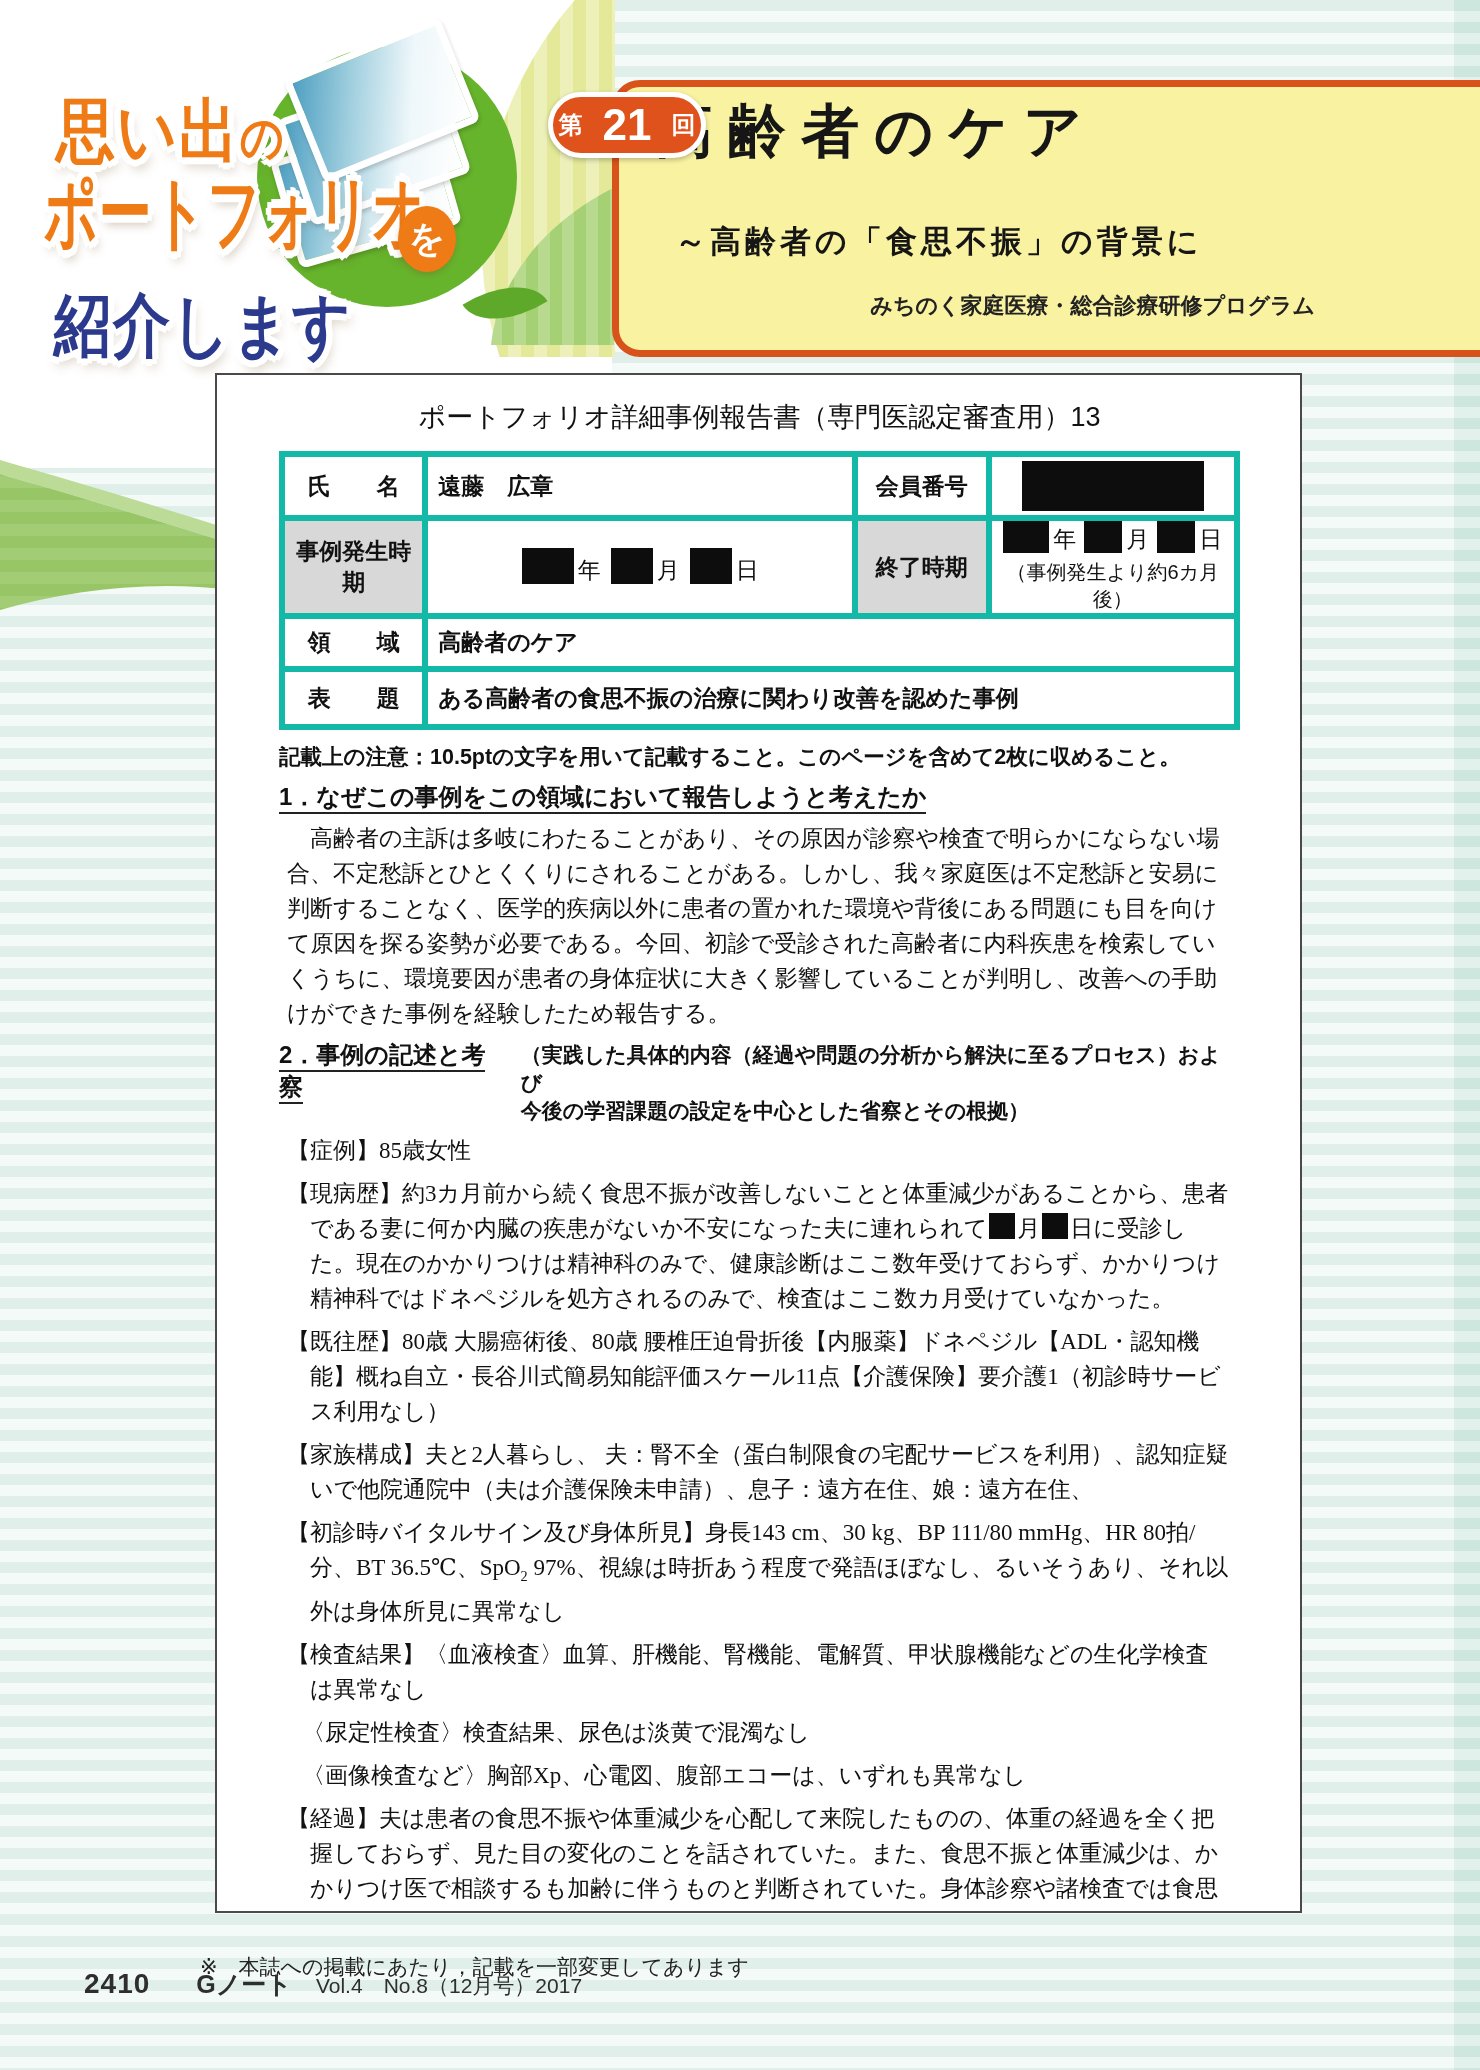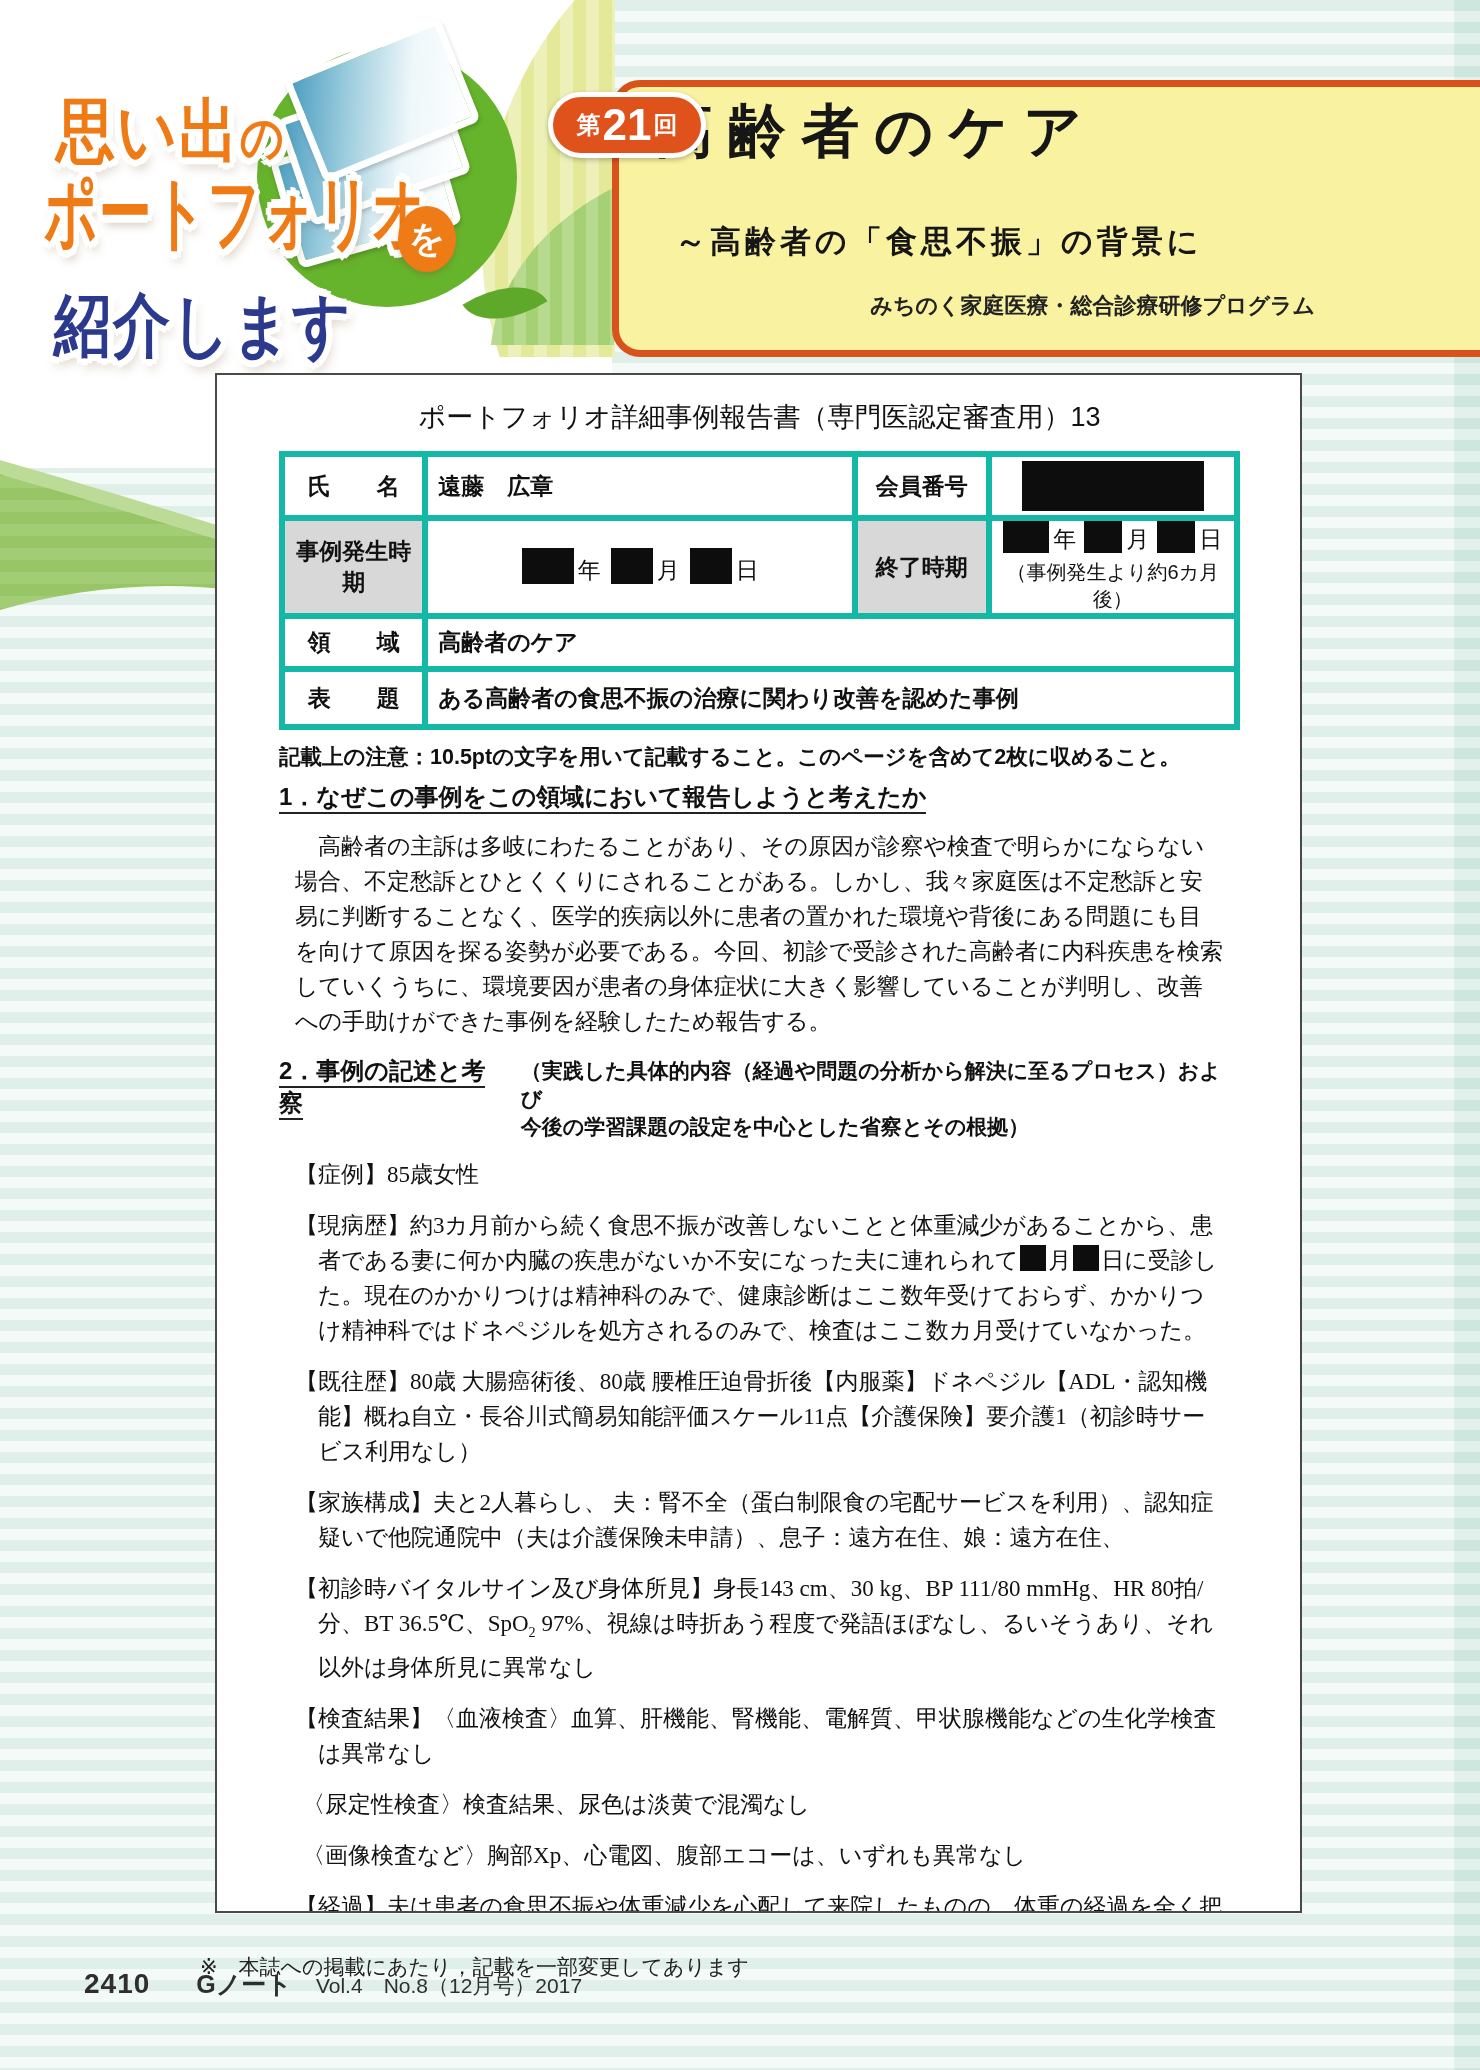--- a/index.html
+++ b/index.html
@@ -28,21 +28,21 @@
     letter-spacing:0.26em;color:#161616;}
   .subtitle{position:absolute;left:56px;top:134px;margin:0;font-size:31px;font-weight:800;
     letter-spacing:0.13em;color:#161616;}
   .program{position:absolute;right:190px;top:204px;margin:0;font-size:22px;font-weight:700;color:#222;}
   
   .badge{position:absolute;left:548px;top:92px;width:148px;height:56px;z-index:5;
     background:#e0521c;border:5px solid #fff;border-radius:34px;
     display:flex;align-items:center;justify-content:center;color:#fff;
     box-shadow:0 2px 5px rgba(0,0,0,.25);}
   .badge .sm{font-size:24px;font-weight:800;}
-  .badge .num{font-size:44px;font-weight:900;line-height:1;margin:0 2px;}
+  .badge .num{font-size:44px;font-weight:900;line-height:1;margin:0 20px;}
   
   .logo-circle{position:absolute;left:257px;top:47px;width:260px;height:260px;border-radius:50%;
     background:#66b32c;z-index:4;}
   .logo-leaf{position:absolute;left:468px;top:282px;width:74px;height:42px;background:#5ea92a;
     border-radius:0 100% 0 100%;transform:rotate(-32deg);z-index:4;}
   .papers{position:absolute;left:268px;top:36px;width:250px;height:250px;z-index:4;}
   .sheet{position:absolute;width:168px;height:112px;box-sizing:border-box;border:7px solid #fff;
     border-radius:8px;background:linear-gradient(115deg,#4e9fc2 0%,#9fcede 32%,#eef7fa 66%,#ffffff 100%);
     box-shadow:0 3px 4px rgba(0,0,0,.18);}
   .s3{left:14px;top:100px;transform:rotate(-16deg);}
@@ -86,21 +86,21 @@
   .end-note{font-size:20px;font-weight:400;margin-top:4px;}
   .tbl-note{margin:12px 0 2px;font-size:21.5px;font-weight:600;
     font-family:"Liberation Sans","DejaVu Sans",sans-serif;}
   .sec-head{margin:10px 0 2px;font-size:24px;font-weight:700;
     font-family:"Liberation Sans","DejaVu Sans",sans-serif;}
   .sec-head .ul{border-bottom:2px solid #222;padding-bottom:2px;}
   .sec2{display:flex;align-items:flex-start;gap:12px;margin:6px 0 4px;}
   .sec2-note{font-size:21px;font-weight:600;line-height:28px;white-space:pre-line;
     font-family:"Liberation Sans","DejaVu Sans",sans-serif;padding-top:2px;}
   .body-text{font-family:"Liberation Serif","DejaVu Serif",serif;font-size:23px;line-height:35px;}
-  .para{margin:16px;}
+  .para{margin:8px;}
   .hang{padding-left:23px;text-indent:-23px;}
   .ind1{margin-left:23px;}
   sub.sp{font-size:0.62em;}
   
   .foot-note{position:absolute;left:200px;top:1932px;font-size:21px;color:#222;z-index:6;
     font-family:"Liberation Sans","DejaVu Sans",sans-serif;}
   .page-footer{position:absolute;left:84px;top:1968px;display:flex;align-items:baseline;z-index:6;color:#2e2e2e;}
   .pf-num{font-size:28px;font-weight:700;letter-spacing:1px;}
   .pf-journal{font-size:25px;font-weight:700;margin-left:46px;}
   .pf-issue{font-size:21px;margin-left:24px;}

